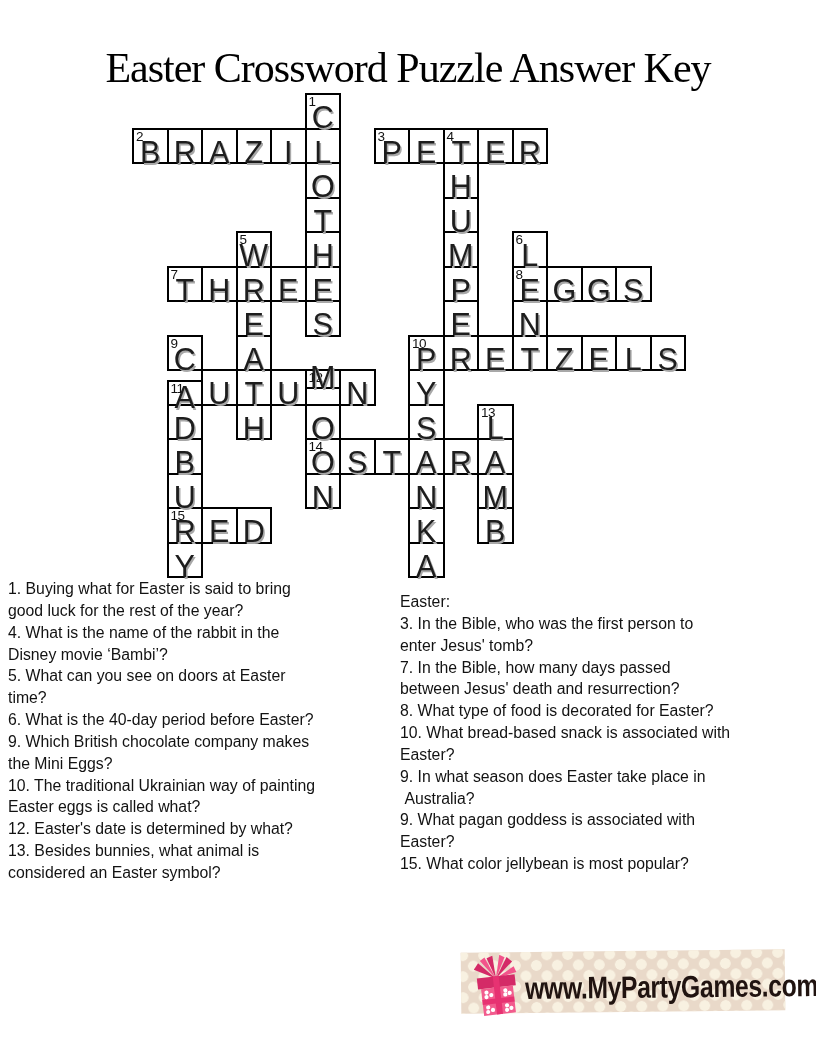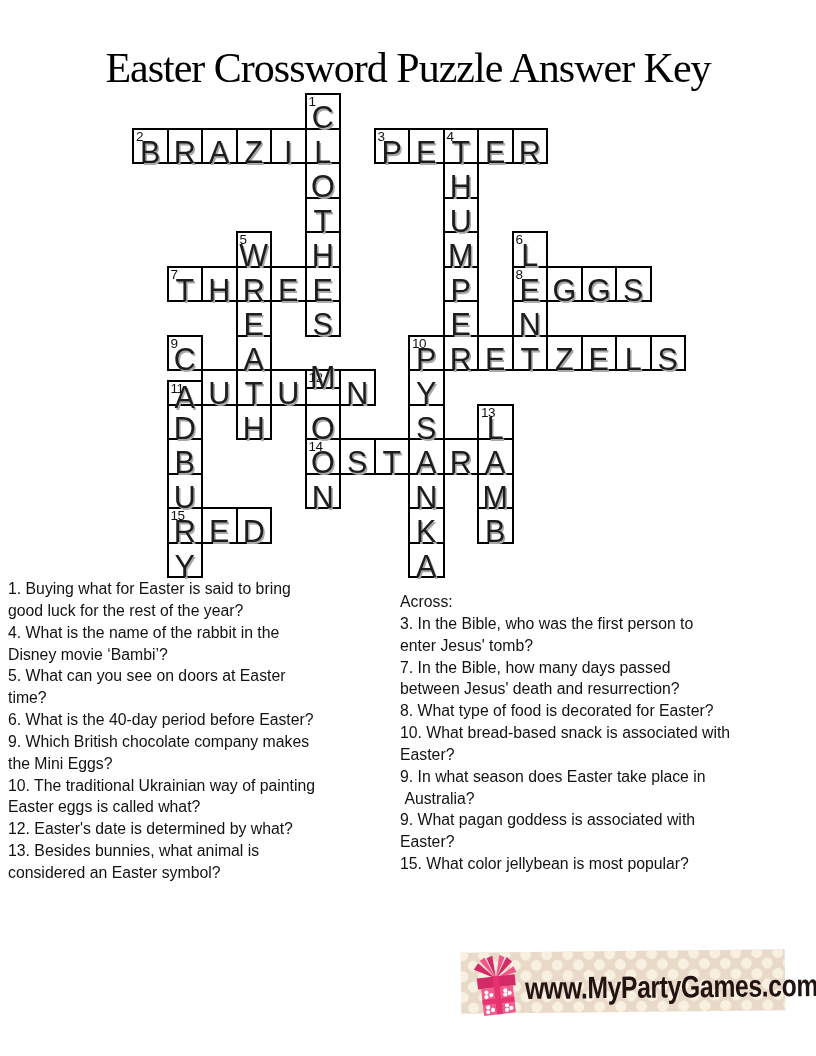--- a/index.html
+++ b/index.html
@@ -308,21 +308,21 @@
       <div>
         <div class="line">12. Easter's date is determined by what?</div>
       </div>
       <div>
         <div class="line">13. Besides bunnies, what animal is</div>
         <div class="line">considered an Easter symbol?</div>
       </div>
     </div>
 
   <div id="across-clues" class="clues">
-    <div class="line clue-title">Across:</div>
+    <div class="line clue-title">Easter:</div>
       <div>
         <div class="line">3. In the Bible, who was the first person to</div>
         <div class="line">enter Jesus' tomb?</div>
       </div>
       <div>
         <div class="line">7. In the Bible, how many days passed</div>
         <div class="line">between Jesus' death and resurrection?</div>
       </div>
       <div>
         <div class="line">8. What type of food is decorated for Easter?</div>

